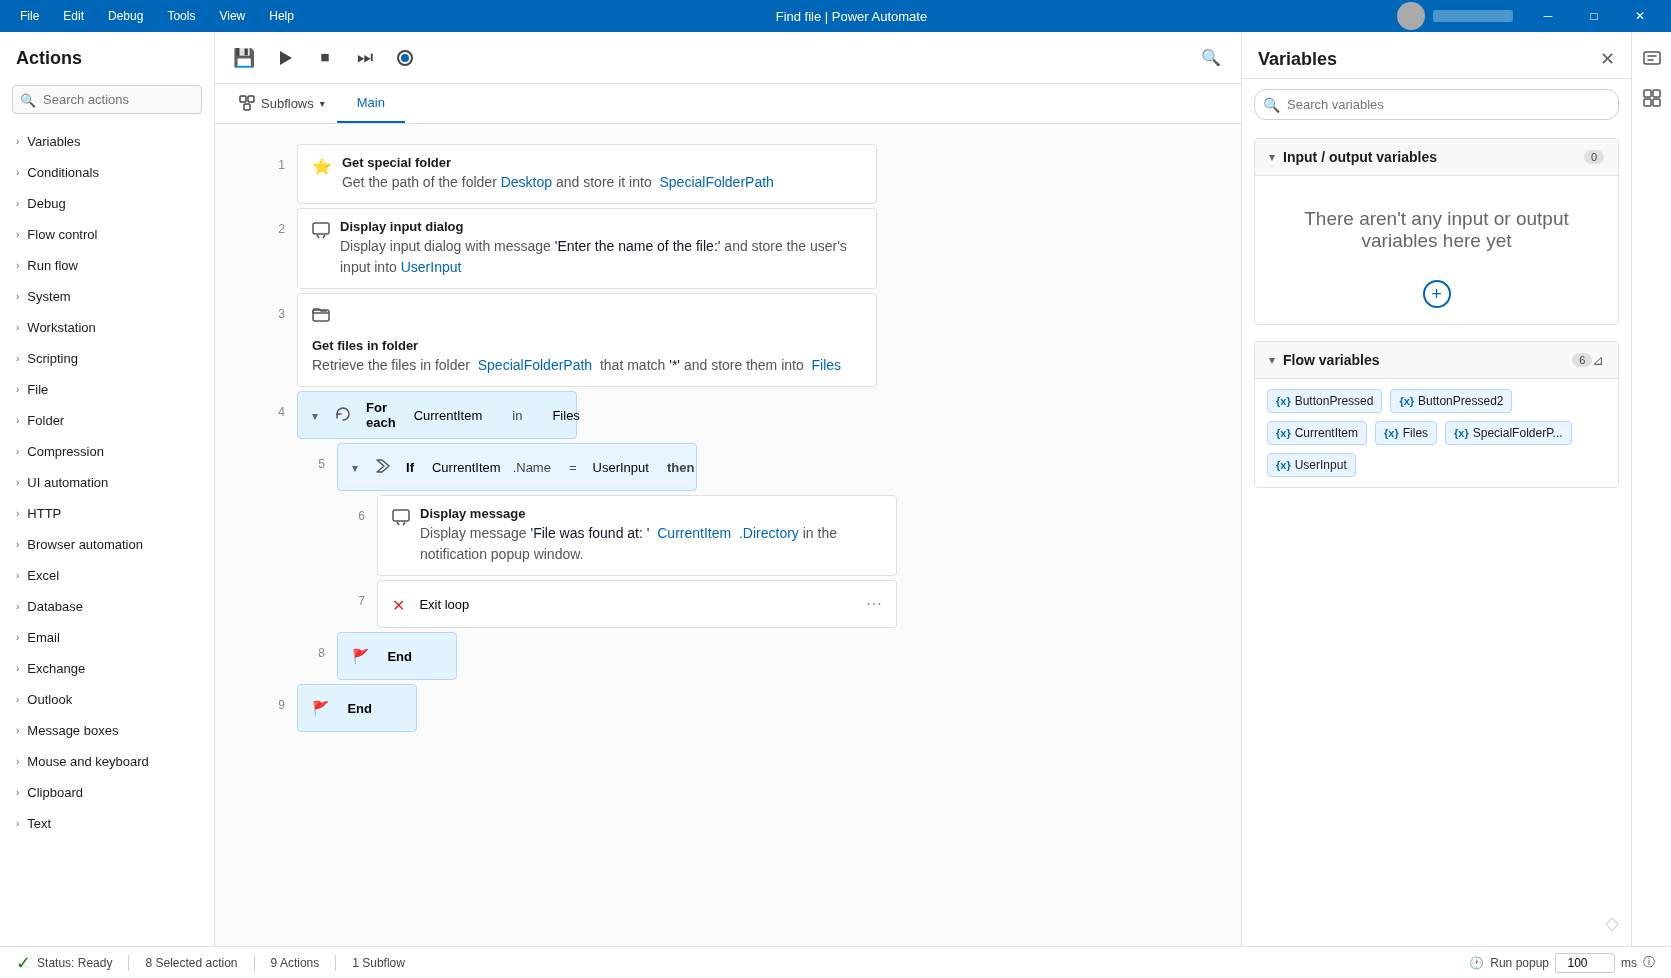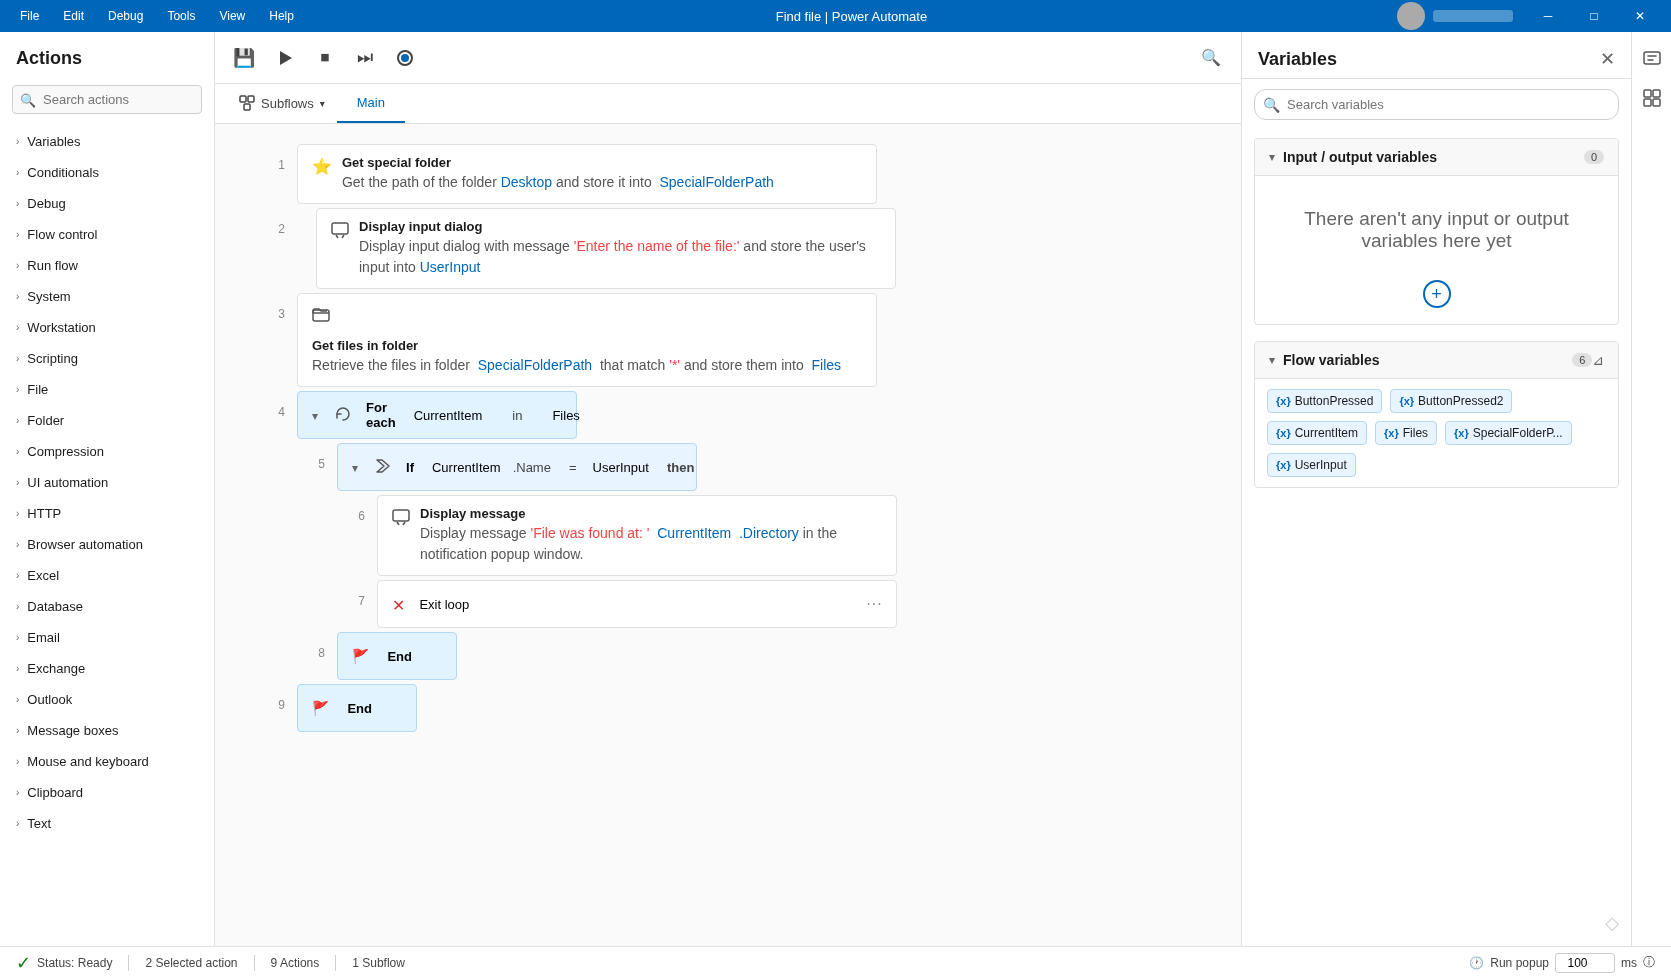--- a/index.html
+++ b/index.html
@@ -45,21 +45,21 @@
     .step-number { width: 30px; color: #888; font-size: 12px; padding-top: 14px; text-align: right; margin-right: 12px; flex-shrink: 0; }
     .step-card { flex: 1; background: white; border: 1px solid #e0e0e0; border-radius: 4px; padding: 10px 14px; display: flex; align-items: flex-start; gap: 10px; min-height: 48px; position: relative; }
     .step-card.foreach { background: #e0f3ff; border: 1px solid #b3d7f7; }
     .step-card.if-card { background: #e8f4ff; border: 1px solid #b3d7f7; }
     .step-card.end-card { background: #e0f3ff; border: 1px solid #b3d7f7; }
     .step-icon { font-size: 16px; color: #555; margin-top: 2px; flex-shrink: 0; }
     .step-content { flex: 1; }
     .step-title { font-weight: 600; font-size: 13px; color: #1b1b1b; margin-bottom: 2px; }
     .step-desc { font-size: 14px; color: #555; line-height: 1.5; }
     .step-desc .var { color: #0067b8; font-weight: 500; }
-    .step-desc .str { color: #ef4444; }
+    .step-desc .str { color: #0f172a; }
     .collapse-btn { font-size: 12px; color: #666; margin-right: 6px; cursor: pointer; margin-top: 2px; }
     .step-more { margin-left: auto; color: #888; font-size: 16px; cursor: pointer; }
 
     
     .variables-panel { width: 390px; background: white; border-left: 1px solid #e0e0e0; display: flex; flex-direction: column; flex-shrink: 0; }
     .variables-header { display: flex; align-items: center; padding: 16px 16px 8px 16px; border-bottom: 1px solid #e0e0e0; }
     .variables-title { font-size: 18px; font-weight: 600; color: #1b1b1b; flex: 1; }
     .variables-close { background: none; border: none; font-size: 18px; color: #666; cursor: pointer; }
     .var-search { margin: 10px 12px; position: relative; }
     .var-search input { width: 100%; padding: 7px 8px 7px 32px; border: 1px solid #d0d0d0; border-radius: 12px; font-size: 13px; }
@@ -264,21 +264,21 @@
             <div class="step-title">Get special folder</div>
             <div class="step-desc">
               Get the path of the folder <span class="var">Desktop</span> and store it into &nbsp;<span class="var">SpecialFolderPath</span>
             </div>
           </div>
         </div>
       </div>
 
       <div class="flow-step">
         <div class="step-number">2</div>
-        <div class="step-card" style="max-width:580px;margin-left:19px;">
+        <div class="step-card" style="max-width:580px;">
           <span class="step-icon">
             <svg width="18" height="18" viewBox="0 0 18 18" fill="none">
                 <rect x="1" y="2" width="16" height="11" rx="2" stroke="#555" stroke-width="1.5"></rect>
                 <path d="M5 14l2 3" stroke="#555" stroke-width="1.5"></path>
                 <path d="M13 14l-2 3" stroke="#555" stroke-width="1.5"></path>
               </svg>
           </span>
           <div class="step-content">
             <div class="step-title">Display input dialog</div>
             <div class="step-desc">
@@ -476,21 +476,21 @@
   </div>
 
 </div>
 
 <div class="status-bar">
   <div class="status-ready">
     <span class="status-green">✓</span>
     <span>Status: Ready</span>
   </div>
   <div class="status-separator"></div>
-  <span>2 Selected action</span>
+  <span>8 Selected action</span>
   <div class="status-separator"></div>
   <span>9 Actions</span>
   <div class="status-separator"></div>
   <span>1 Subflow</span>
   <div class="run-delay">
     <span>🕐</span>
     <span>Run popup</span>
     <input type="number" value="100" style="width: 60px; padding: 2px 4px; border: 1px solid rgb(204, 204, 204); border-radius: 3px; font-size: 12px;">
     <span>ms</span>
     <span style="cursor:pointer;">ⓘ</span>

